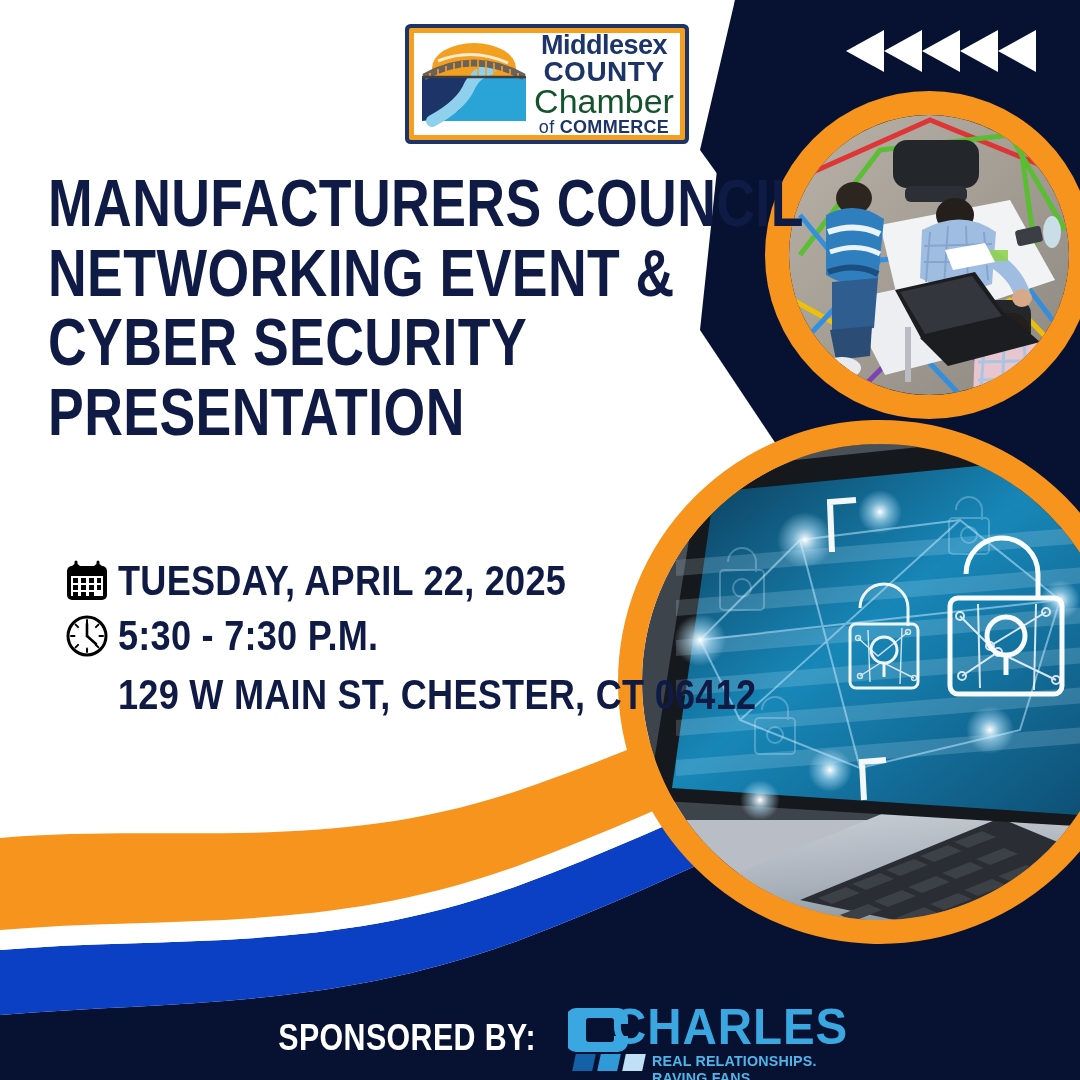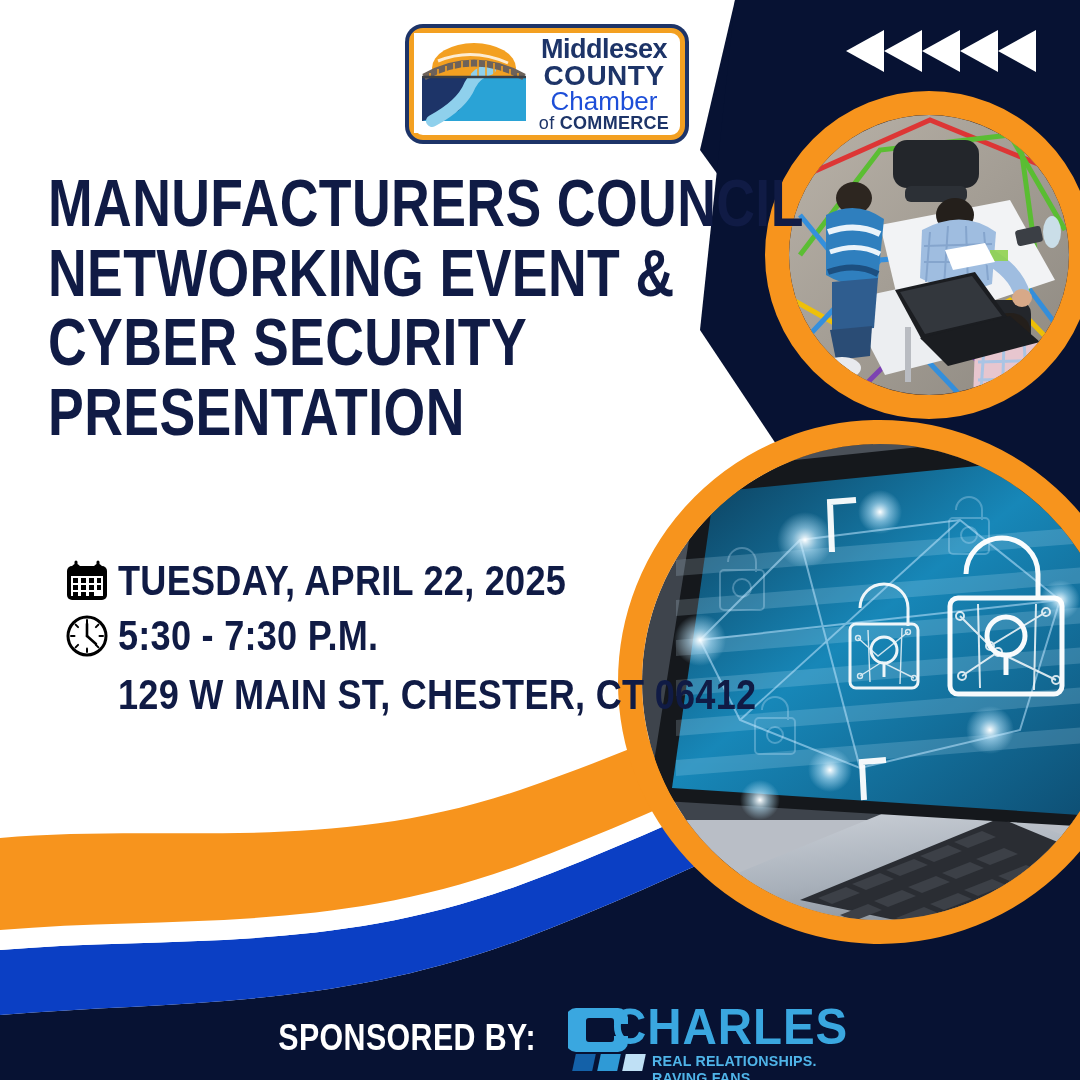--- a/index.html
+++ b/index.html
@@ -8,32 +8,32 @@
     background:#ffffff;
     font-family:"Liberation Sans", sans-serif;
   }
   .layer{position:absolute;inset:0;}
   svg.layer{width:1080px;height:1080px;display:block;}
 
   
   #chamber-logo{
     position:absolute;left:409px;top:28px;width:276px;height:112px;
     background:#ffffff;border:5px solid #F3A021;box-sizing:border-box;
-    border-radius:14px;
+    border-radius:2px;
     box-shadow:0 0 0 4px #1d3468;
   }
   #chamber-logo .inner{position:absolute;inset:0;display:flex;}
   #chamber-logo .art{position:relative;width:118px;height:100%;overflow:hidden;}
   #chamber-logo .words{
     flex:1;display:flex;flex-direction:column;align-items:center;
     justify-content:center;padding-right:4px;line-height:0.98;
   }
   .cw1{font-size:27px;font-weight:bold;color:#1d3468;letter-spacing:-0.5px;}
   .cw2{font-size:28px;font-weight:bold;color:#1d3468;letter-spacing:0.5px;}
-  .cw3{font-size:26px;color:#1d4ed8;letter-spacing:0px;text-align:right;}
+  .cw3{font-size:34px;color:#14532d;letter-spacing:0px;text-align:right;}
   .cw4{font-size:18px;font-weight:bold;color:#1d3468;letter-spacing:0.3px;}
   .cw4 .of{font-weight:normal;}
 
   
   #title-block{
     position:absolute;left:48px;top:168px;width:660px;
   }
   .title-line{
     font-family:"Liberation Sans Narrow","Liberation Sans",sans-serif;
     font-weight:bold;

